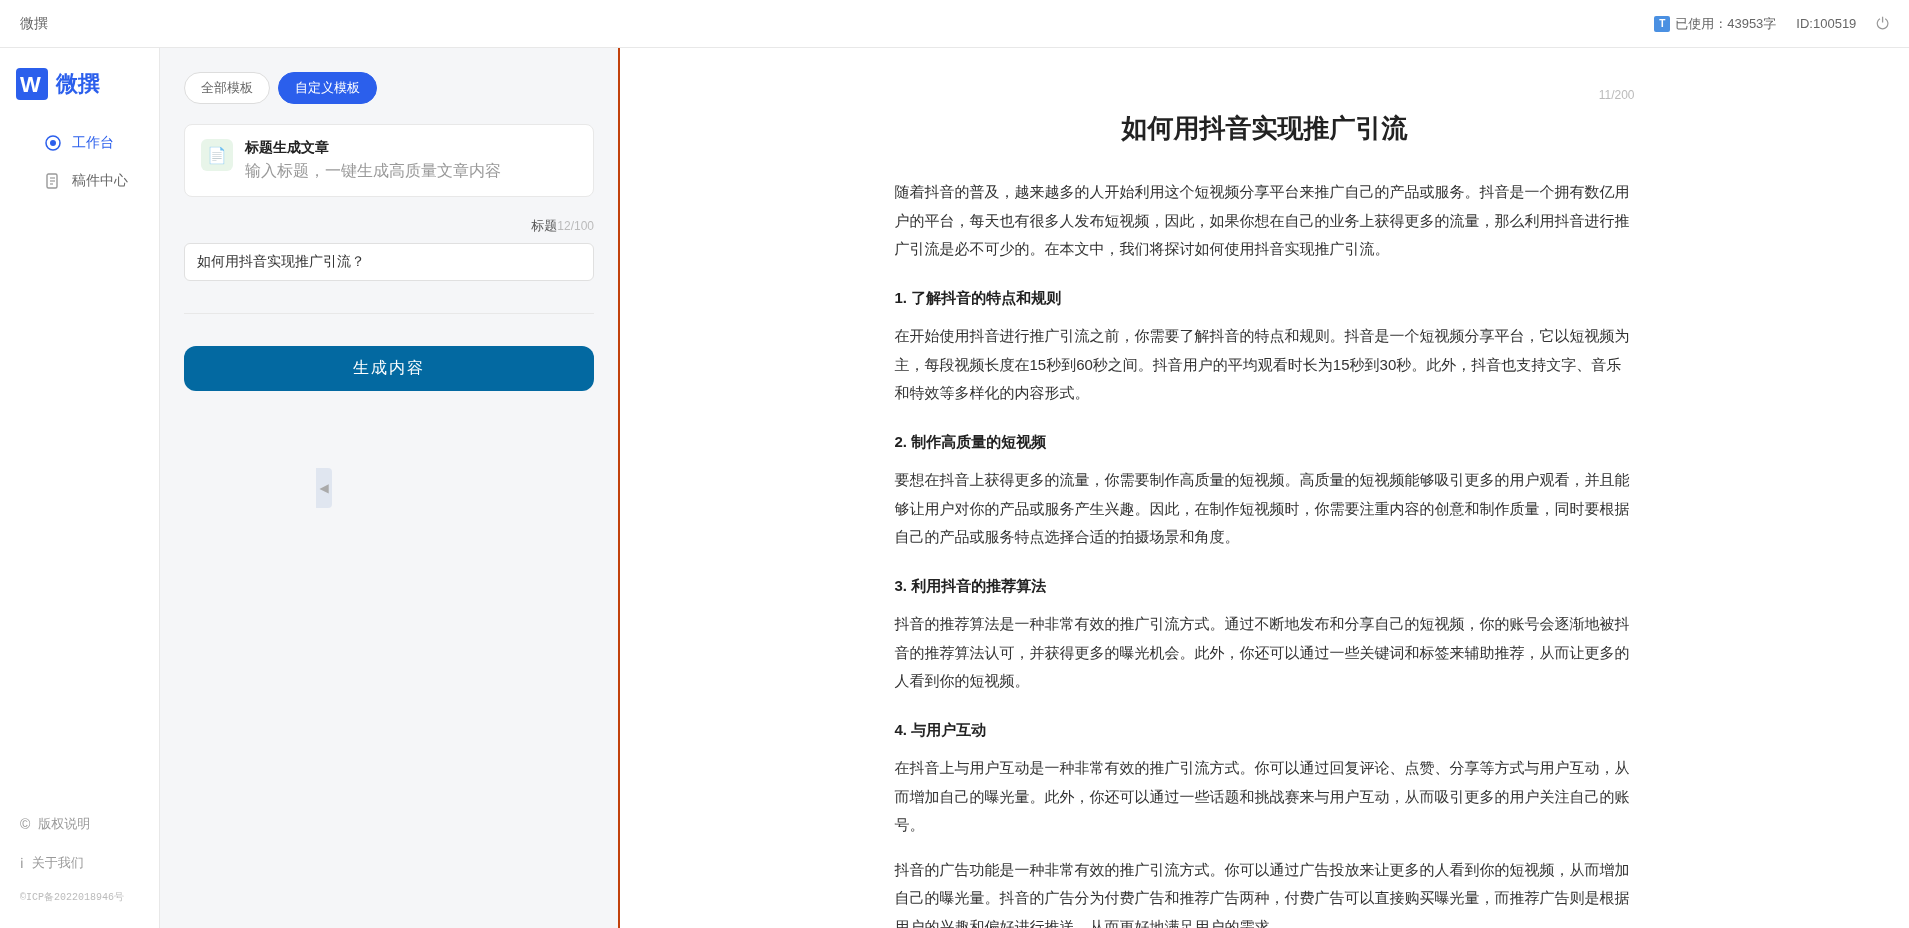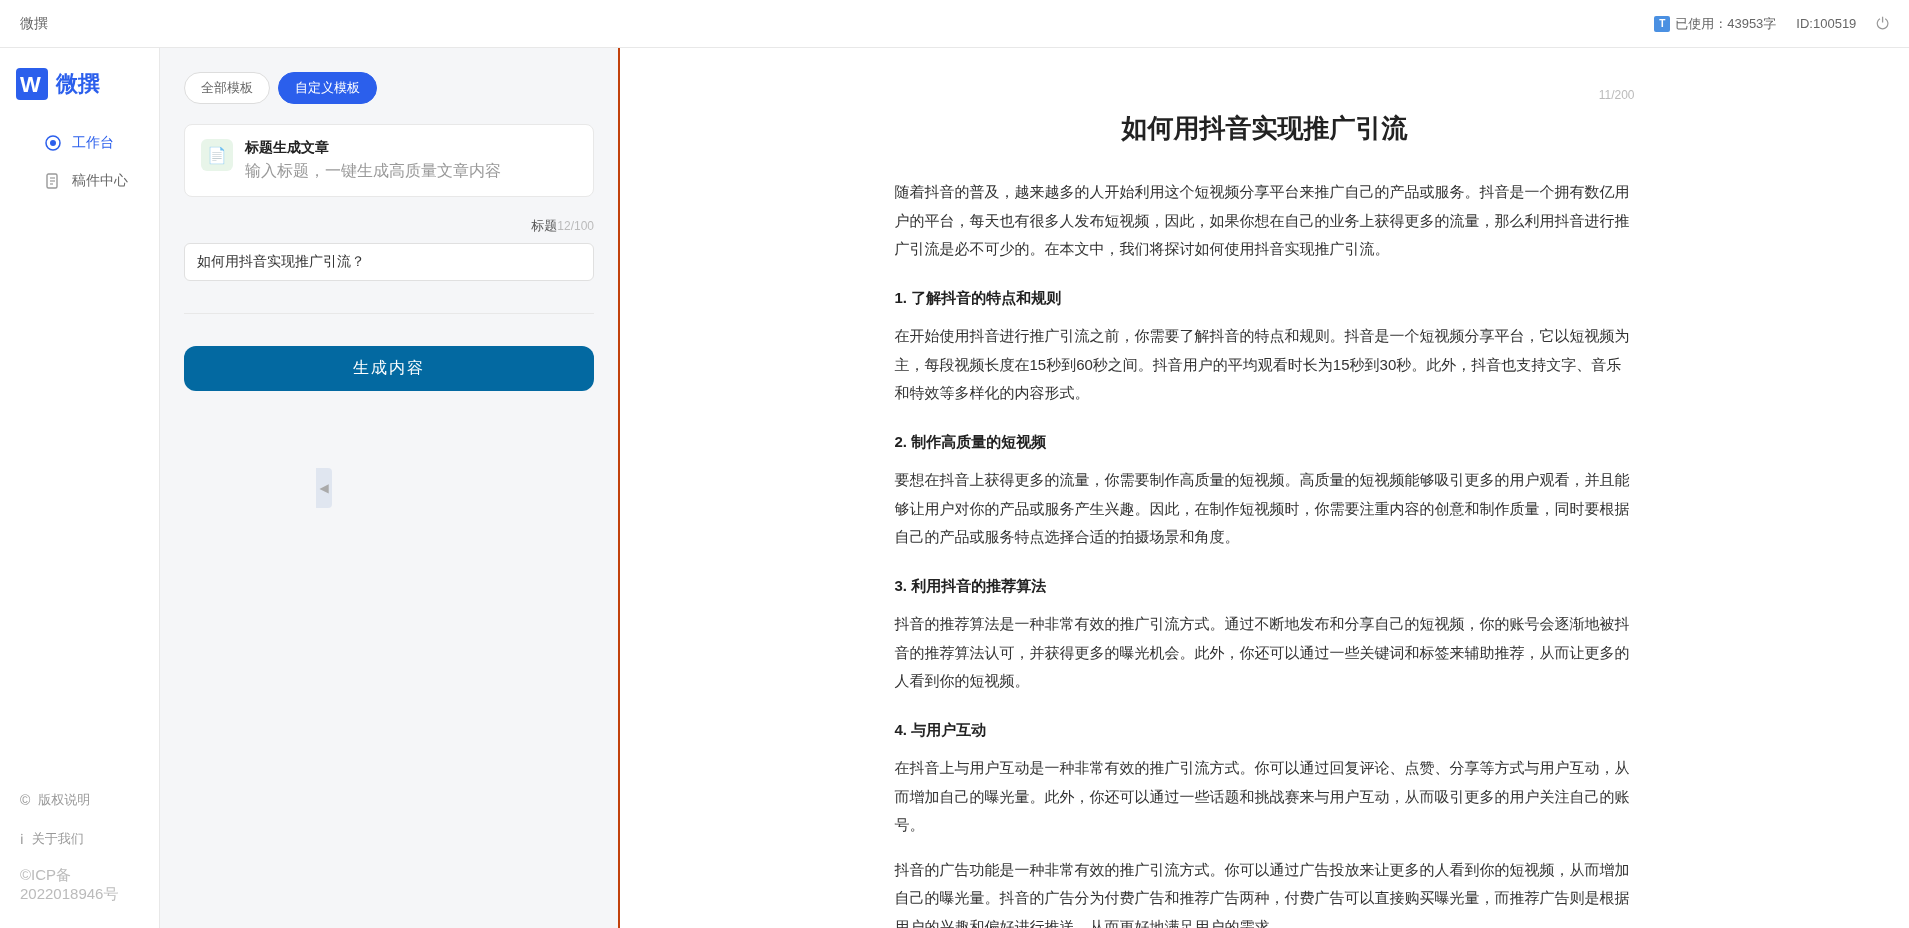--- a/index.html
+++ b/index.html
@@ -20,21 +20,21 @@
     .sidebar { width: 160px; background: #fff; border-right: 1px solid #e8e8e8; display: flex; flex-direction: column; justify-content: space-between; padding: 20px 0; flex-shrink: 0; }
     .sidebar-logo { display: flex; align-items: center; gap: 8px; padding: 0 16px 24px 16px; }
     .sidebar-logo .w-icon { width: 32px; height: 32px; }
     .sidebar-logo .brand-name { font-size: 22px; font-weight: bold; color: #2b5fec; }
     .sidebar-nav { flex: 1; }
     .sidebar-item { display: flex; align-items: center; gap: 10px; padding: 10px 20px; cursor: pointer; color: #666; font-size: 14px; border-radius: 0; transition: background 0.2s; margin-left: 24px; }
     .sidebar-item.active { color: #2b5fec; }
     .sidebar-item .item-icon { width: 18px; height: 18px; display: flex; align-items: center; justify-content: center; }
     .sidebar-bottom { padding: 0 16px; display: flex; flex-direction: column; gap: 8px; }
     .sidebar-bottom-item { display: flex; align-items: center; gap: 8px; color: #999; font-size: 13px; cursor: pointer; padding: 6px 4px; }
-    .icp-text { font-size: 15px; color: #bbb; padding: 4px 4px; }
+    .icp-text { font-size: 10px; color: #bbb; padding: 4px 4px; font-family: Liberation Mono, monospace; }
 
     
     .sidebar-toggle { position: absolute; left: 156px; top: 50%; transform: translateY(-50%); width: 16px; height: 40px; background: #e0e6f0; border-radius: 0 4px 4px 0; display: flex; align-items: center; justify-content: center; cursor: pointer; z-index: 10; color: #aaa; font-size: 12px; }
 
     
     .content-area { display: flex; flex: 1; overflow: hidden; position: relative; }
 
     
     .left-panel { width: 460px; background: #f5f6f8; border-right: 2px solid #c2410c; display: flex; flex-direction: column; flex-shrink: 0; overflow-y: auto; padding: 24px 24px 0 24px; }
     .template-tabs { display: flex; gap: 8px; margin-bottom: 20px; }

